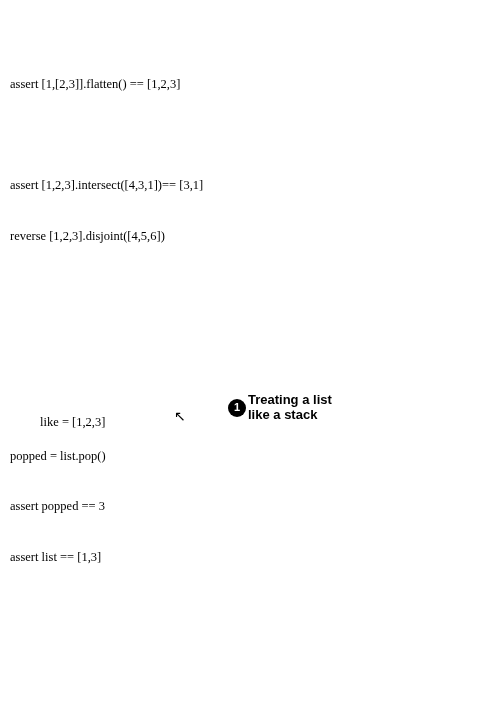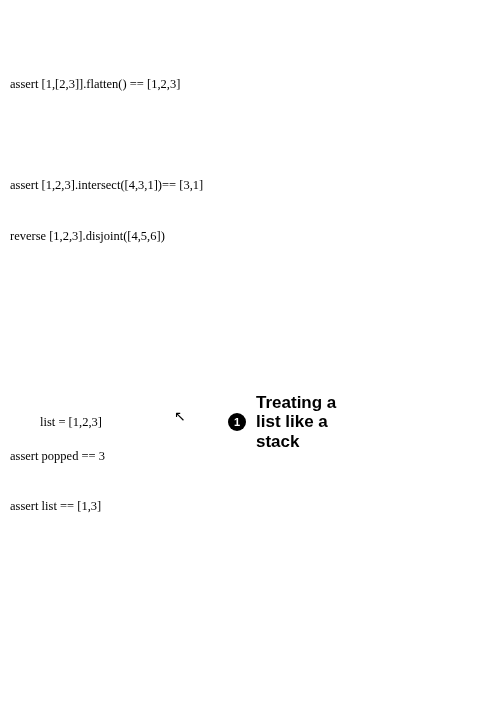--- a/index.html
+++ b/index.html
@@ -39,25 +39,25 @@
     border-radius: 50%;
     background: #000;
     color: #fff;
     font-family: Arial, Helvetica, sans-serif;
     font-size: 11px;
     font-weight: bold;
     flex: 0 0 auto;
   }
   .label {
     font-family: Arial, Helvetica, sans-serif;
-    font-size: 17px;
+    font-size: 13px;
     font-weight: 700;
     color: #000;
     line-height: 1.15;
-    margin-left: 10px;
+    margin-left: 2px;
     white-space: normal;
   }
   .arrow-inline {
     font-family: Arial, sans-serif;
     font-size: 14px;
     color: #000;
     line-height: 1;
     position: absolute;
   }
 </style>
@@ -68,27 +68,28 @@
 
   
   <div class="line"><span class="txt">assert [1,[2,3]].flatten() == [1,2,3]</span></div>
   <div class="line"><span class="txt"></span></div>
   <div class="line"><span class="txt">assert [1,2,3].intersect([4,3,1])== [3,1]</span></div>
   <div class="line"><span class="txt">reverse [1,2,3].disjoint([4,5,6])</span></div>
   <div class="line"><span class="txt"></span></div>
   <div class="line"><span class="txt"></span></div>
 
   <div class="line">
-    <span class="txt">list = [1,2,3]</span>
+    <span class="txt">like = [1,2,3]</span>
     <div class="callout" style="left:218px; top:-4px;">
       <span class="badge">1</span>
       <span class="label" style="width:100px;">Treating a list like a stack</span>
     </div>
     <span class="arrow-inline" style="left:164px; top:12px;">↖</span>
   </div>
+  <div class="line"><span class="txt">popped = list.pop()</span></div>
   <div class="line"><span class="txt">assert popped == 3</span></div>
   <div class="line"><span class="txt">assert list == [1,3]</span></div>
   <div class="line"><span class="txt"></span></div>
   <div class="line"><span class="txt"></span></div>
   
   
 
   
   
   

